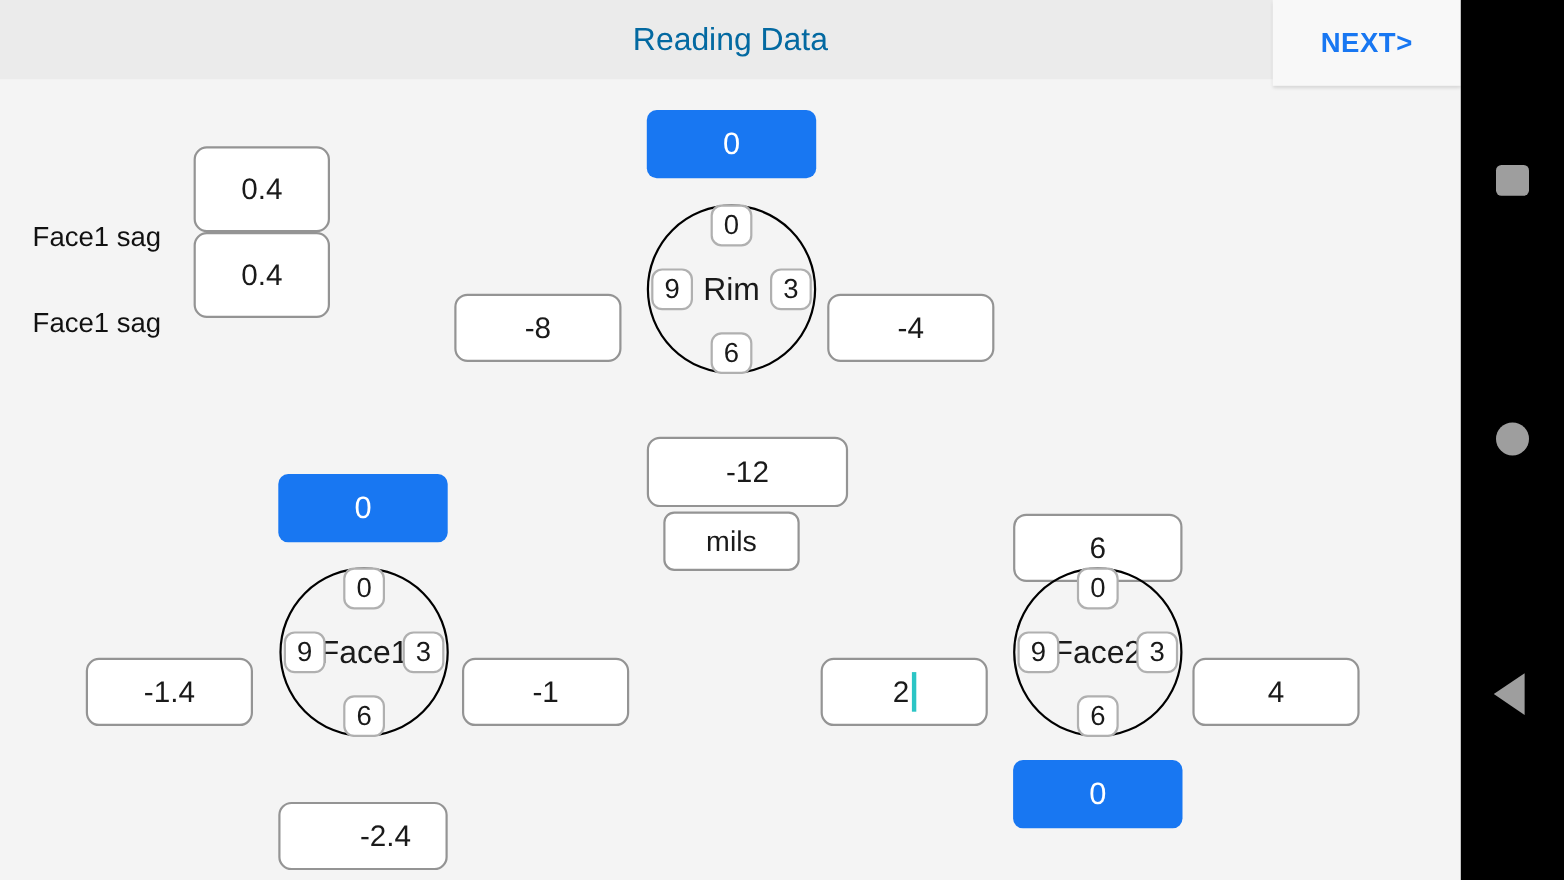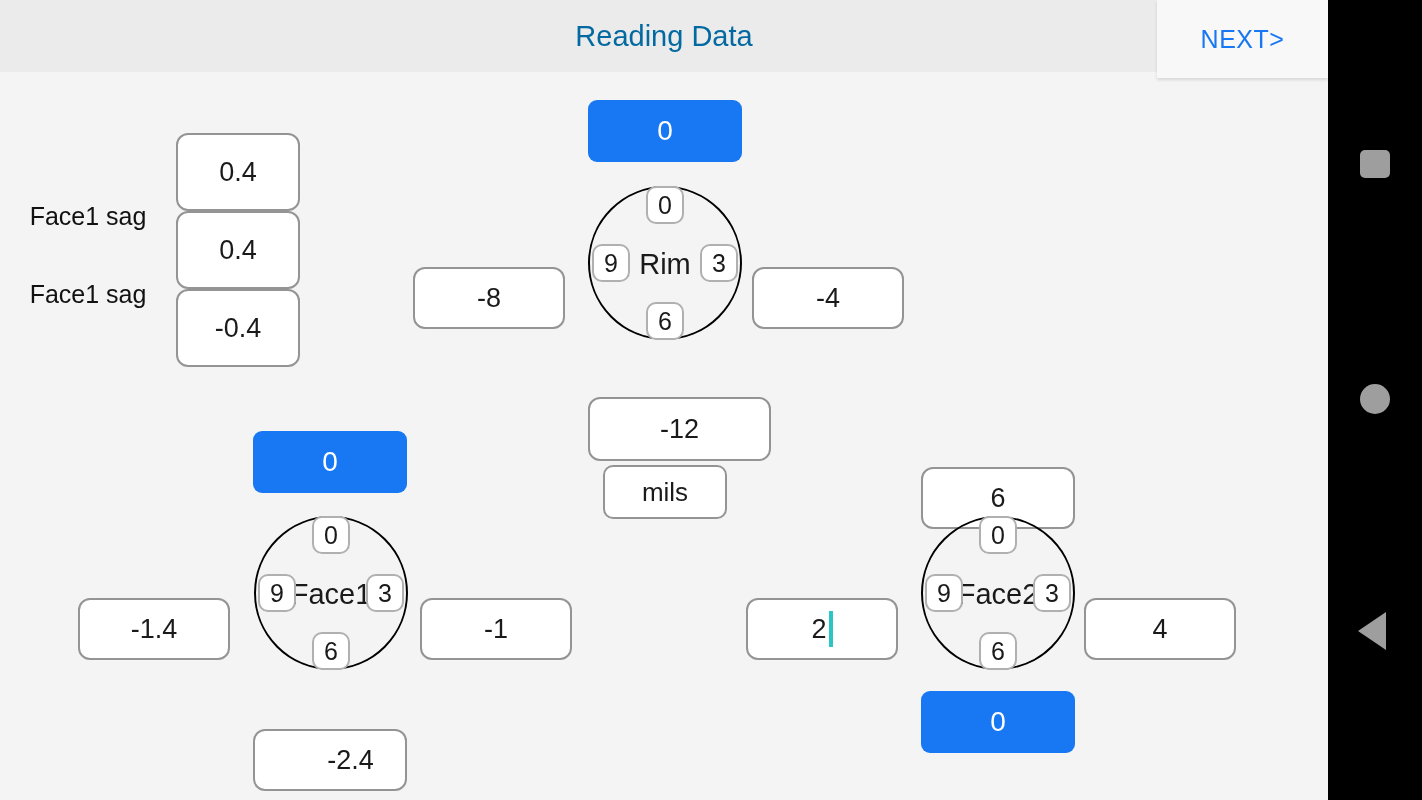--- a/index.html
+++ b/index.html
@@ -16,21 +16,21 @@
   .appbar .title{
     position:absolute;left:0;top:0;width:1328px;height:72px;
     line-height:72px;text-align:center;font-size:29px;font-weight:500;color:#0369a1;
   }
   .next-panel{
     position:absolute;left:1157px;top:0;width:171px;height:78px;
     background:#f8f8f8;box-shadow:0 2px 3px rgba(0,0,0,0.12);
     display:flex;align-items:center;justify-content:center;
     cursor:pointer;z-index:5;
   }
-  .next-panel span{color:#1877f2;font-size:25px;font-weight:normal;letter-spacing:0.5px;}
+  .next-panel span{color:#1877f2;font-size:25px;font-weight:bold;letter-spacing:0.5px;}
 
   .navbar{
     position:absolute;left:1328px;top:0;width:94px;height:800px;background:#000;z-index:6;
   }
   .nav-btn{position:absolute;cursor:pointer;}
   .sq-icon{width:30px;height:28px;border-radius:5px;background:#9e9e9e;}
   .circ-icon{width:30px;height:30px;border-radius:50%;background:#9e9e9e;}
   .tri-icon{
     width:0;height:0;
     border-top:19px solid transparent;border-bottom:19px solid transparent;
@@ -78,21 +78,20 @@
   <div class="next-panel">
     <span>NEXT&gt;</span>
   </div>
 
   <div class="box" style="left:176px;top:97px;width:124px;height:78px;">0.4</div>
 
   <div class="sag-label" style="left:0;top:202px;">Face1 sag</div>
   <div class="box" style="left:176px;top:175px;width:124px;height:78px;">0.4</div>
 
   <div class="sag-label" style="left:0;top:280px;">Face1 sag</div>
-  <div class="box" style="left:176px;top:253px;width:124px;height:78px;">-0.4</div>
 
   <div class="blue-btn" style="left:588px;top:100px;width:154px;height:62px;">0</div>
   <div class="dial-circle" style="left:588px;top:186px;"></div>
   <div class="dial-name" style="left:588px;top:248px;">Rim</div>
   <div class="badge" style="left:646px;top:186px;">0</div>
   <div class="badge" style="left:592px;top:244px;">9</div>
   <div class="badge" style="left:700px;top:244px;">3</div>
   <div class="badge" style="left:646px;top:302px;">6</div>
   <div class="box" style="left:413px;top:231px;width:152px;height:62px;">-8</div>
   <div class="box" style="left:752px;top:231px;width:152px;height:62px;">-4</div>

